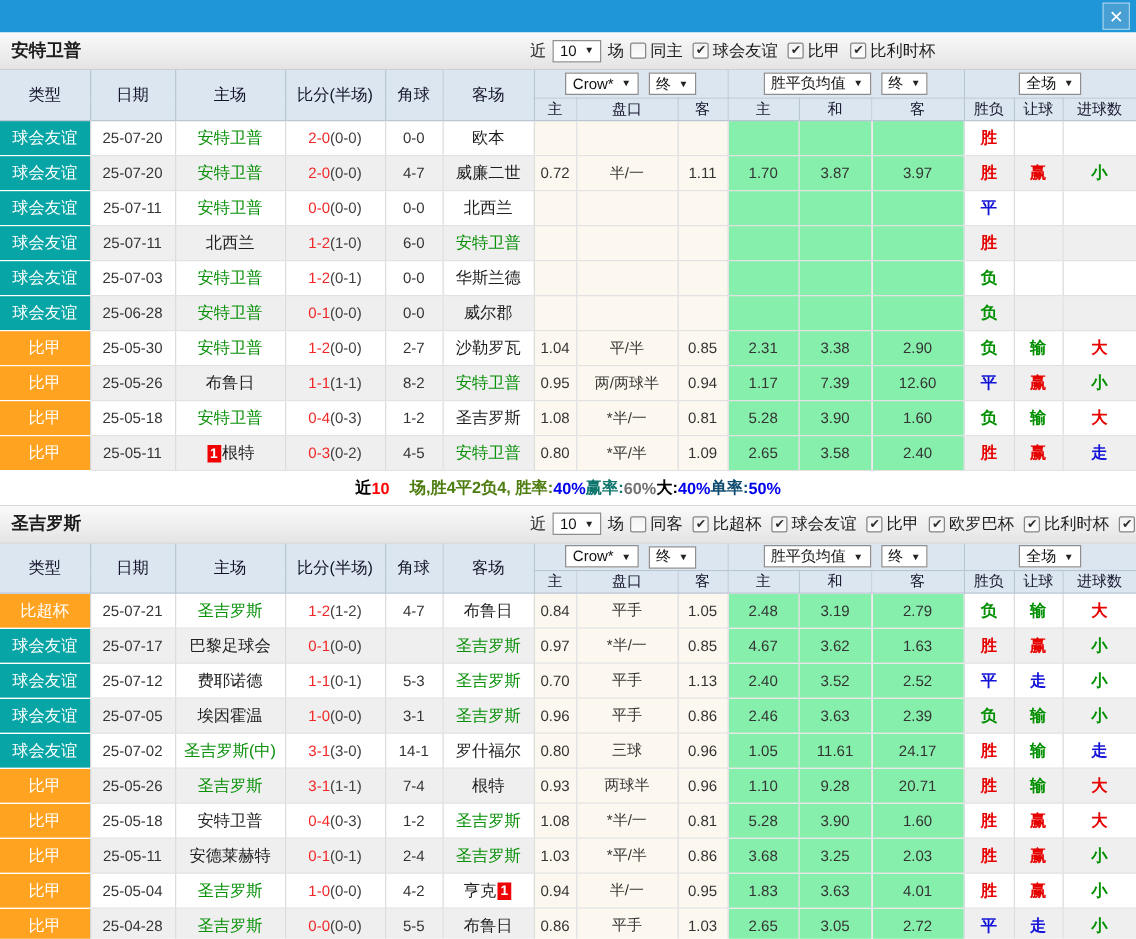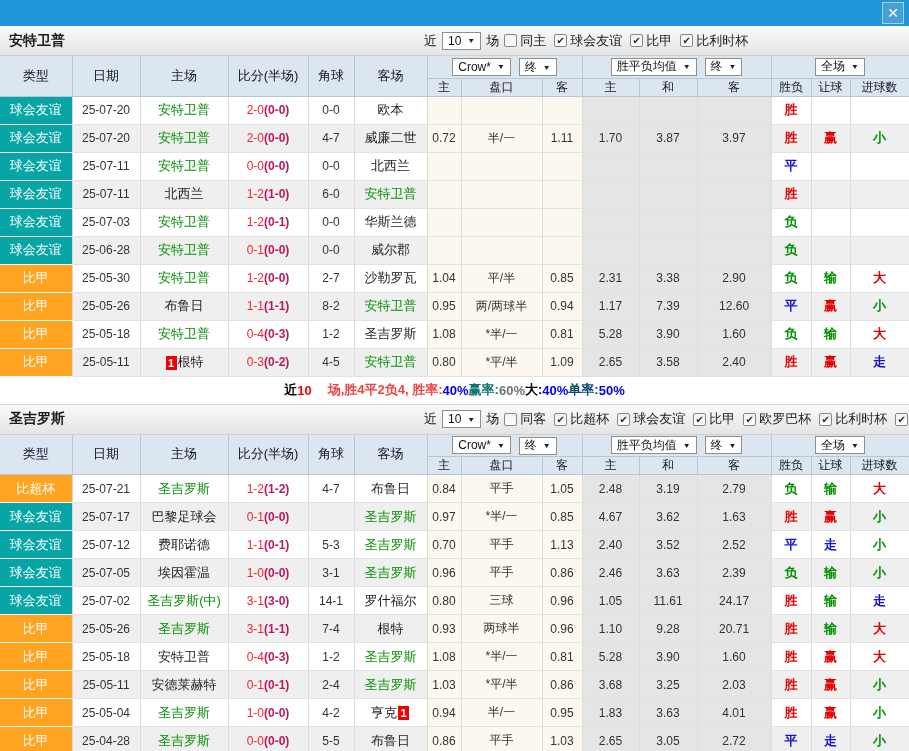--- a/index.html
+++ b/index.html
@@ -49,23 +49,23 @@
   td { border-right:1px solid #dcdcdc; border-bottom:1px solid #e2e2e2;
     height:28px; font-size:12px; color:#333; padding:0 2px; }
   tr.alt td.plain { background:#efefef; }
   .type-cell { color:#fff; font-size:13px; border-bottom:1px solid rgba(255,255,255,.75);
     border-right:1px solid #d6d6d6; }
   .teal { background:#07a5a5; }
   .orange { background:#ffa321; }
   .team { font-size:13px; color:#1f1f1f; }
   .team.tgreen { color:#089008; }
   .score .ft { color:#f22626;margin-top:48px; }
-  .score .ht { color:#be185d;font-weight:bold; }
+  .score .ht { color:#404040; }
   .cream { background:#fdf8ef; }
-  .lblue { background:#e5e5e5; }
+  .lblue { background:#86efac; }
   td.bold { font-weight:bold; font-size:13px; }
   .c-red { color:#e60000; } .c-blue { color:#1212d8; } .c-green { color:#009000; }
   .rcard { display:inline-block; background:#f00000; color:#fff; font-size:11px; font-weight:bold;
     width:11px; height:14px; line-height:14px; vertical-align:middle; margin:0 1px; }
 
   
   .summary { height:28px; display:flex; align-items:center; justify-content:center;
     font-size:13px; font-weight:bold; background:#fff; border-bottom:1px solid #d9d9d9; }
 </style>
 </head>
@@ -328,21 +328,21 @@
         <td class="plain bold c-red">胜</td>
         <td class="plain bold c-red">赢</td>
         <td class="plain bold c-blue">走</td>
       </tr>
     </tbody>
 </table>
 
 <div class="summary" id="summary-0">
     <span style="color: rgb(0, 0, 0);">近</span>
     <span style="color: rgb(255, 0, 0);">10</span>
-    <span style="color: #ef4444; padding-left: 16px;">场,胜4平2负4, 胜率:</span>
+    <span style="color: #4d7c0f; padding-left: 16px;">场,胜4平2负4, 胜率:</span>
     <span style="color: rgb(0, 0, 238);">40%</span>
     <span style="color: #0f766e;"> 赢率:</span>
     <span style="color: #737373;">60%</span>
     <span style="color: rgb(0, 0, 0);"> 大:</span>
     <span style="color: rgb(0, 0, 238);">40%</span>
     <span style="color: #0c4a6e;"> 单率:</span>
     <span style="color: rgb(0, 0, 238);">50%</span>
   </div>
 
 <div class="section-header">

